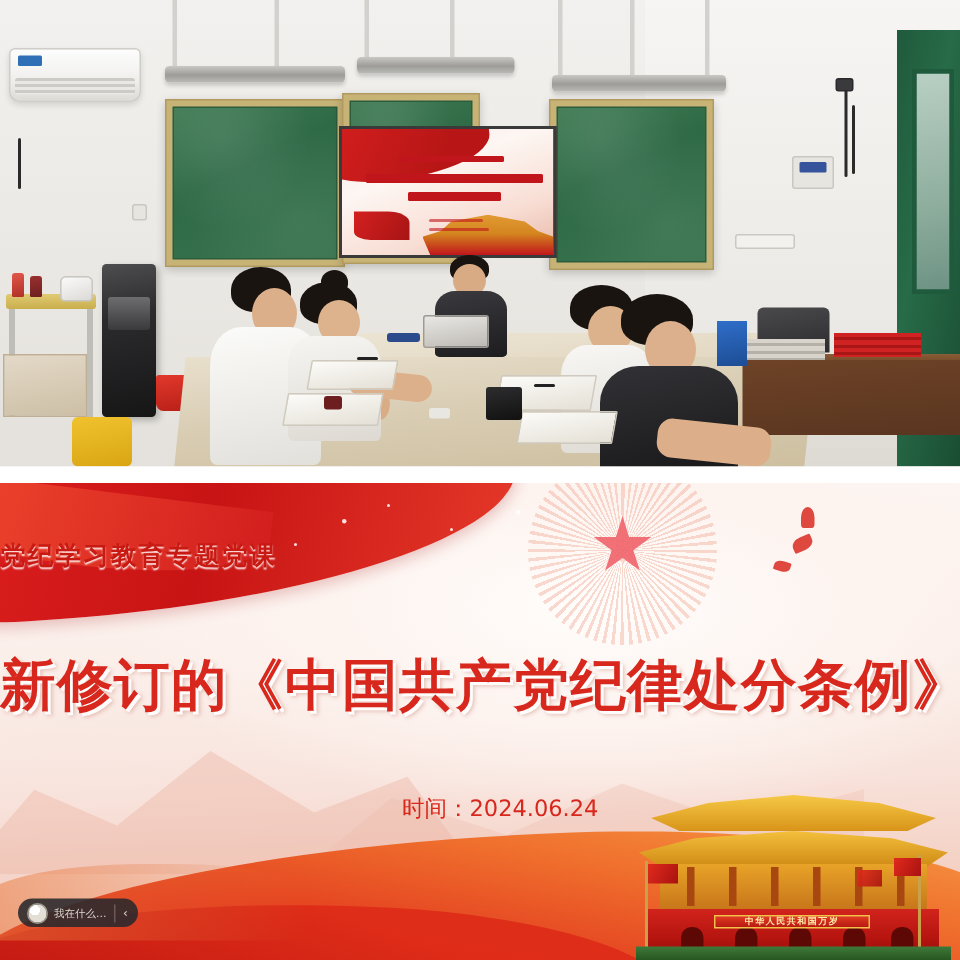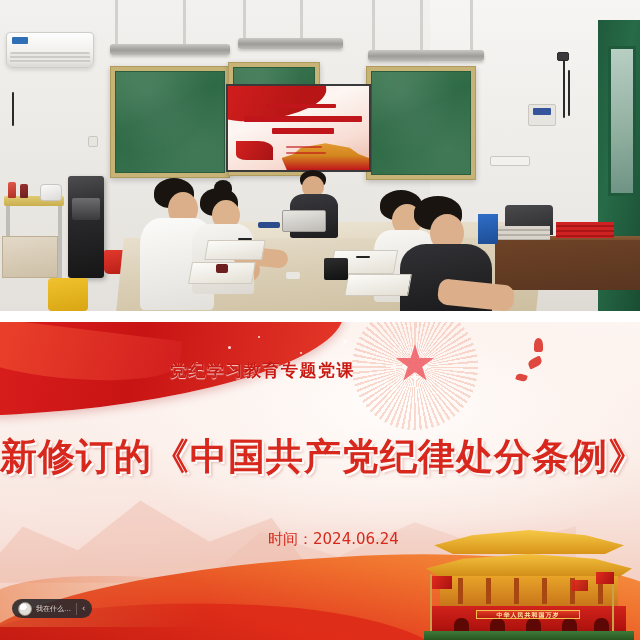--- a/index.html
+++ b/index.html
@@ -350,21 +350,21 @@
   .gate-pole {
     position:absolute; width:2px; background:#c9a14a;
   }
   .gate-green {
     position:absolute; left:0; bottom:0; width:100%; height:9px;
     background: linear-gradient(180deg,#3f7a3a,#27561f);
   }
 
   
   .slide-kicker {
-    position:absolute; left:0; right:0; top:37px; text-align:center;
+    position:absolute; left:0; right:0; top:37px; text-align:left;
     font-size:17px; font-weight:bold; color:#c81a12;
     letter-spacing:1.5px;
     font-family:"DejaVu Sans","Liberation Sans",sans-serif;
     text-shadow: 0 1px 1px rgba(255,255,255,.85);
     padding-right:115px;
   }
   .slide-title1 {
     position:absolute; left:0; right:0; top:62px; text-align:center;
     font-size:37px; font-weight:bold; color:#d8271c;
     letter-spacing:1px; white-space:nowrap;

